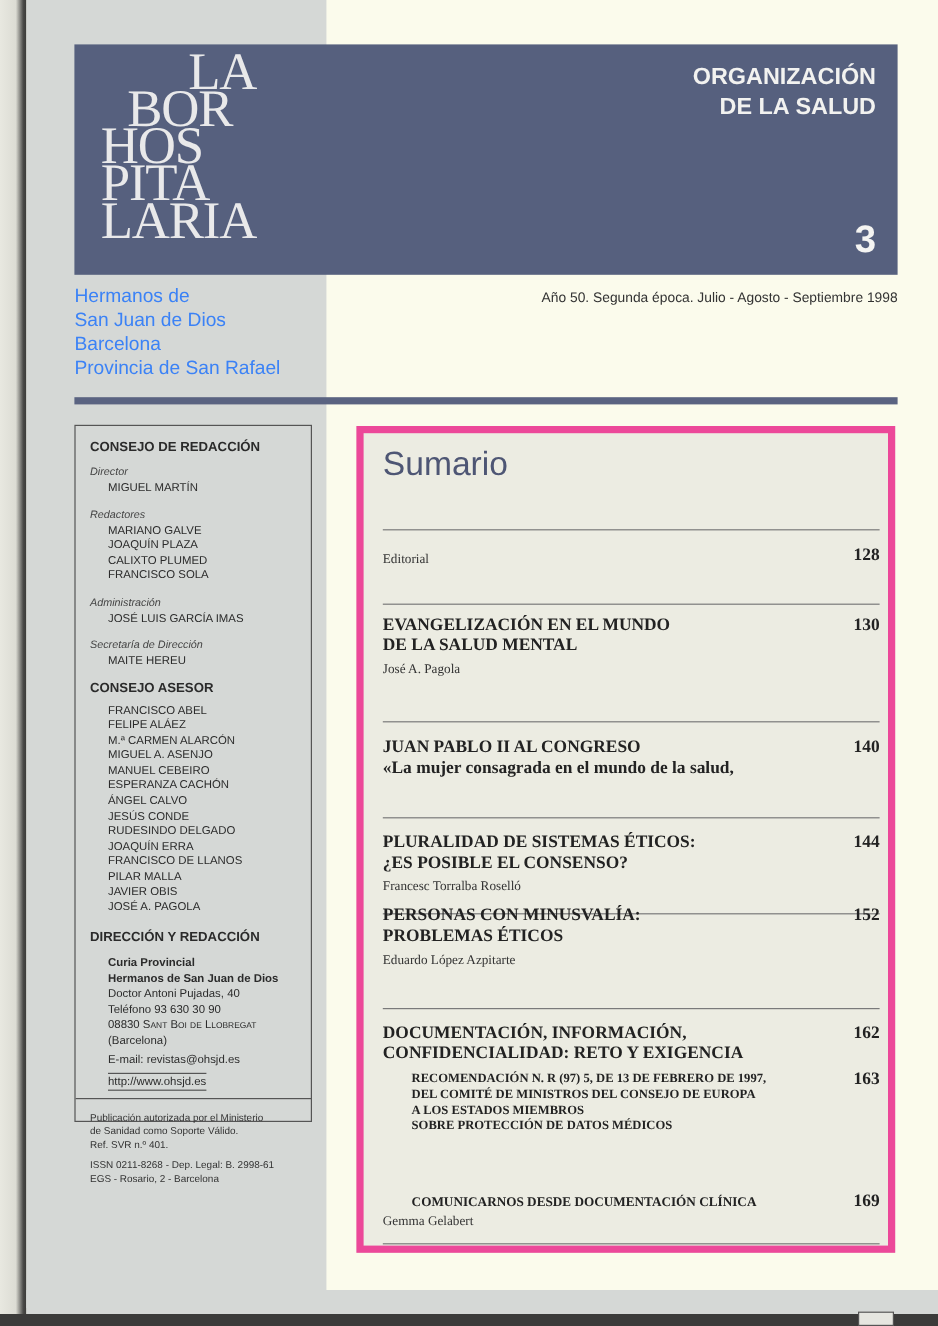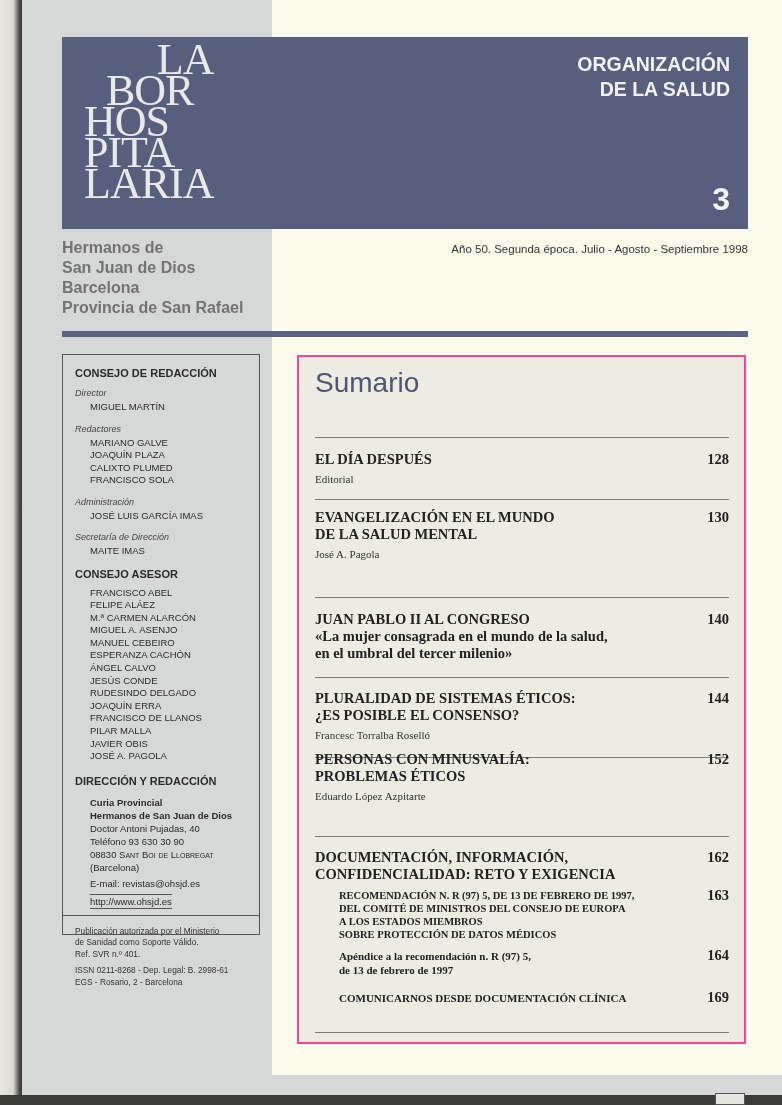--- a/index.html
+++ b/index.html
@@ -56,21 +56,21 @@
       font-weight: bold; font-size: 19.5px; line-height: 25px;
       text-align: right;
     }
     .issue-num {
       position: absolute; right: 52px; top: 181px;
       color: #f4f4f2; font-weight: bold; font-size: 32px; line-height: 36px;
     }
 
     .publisher {
       position: absolute; left: 62px; top: 238px;
-      font-size: 16px; line-height: 20px; color: #737373; font-weight: bold;
+      font-size: 16px; line-height: 20px; color: #3b82f6;
     }
     .pub-info {
       position: absolute; right: 34px; top: 241px;
       text-align: right; font-size: 11.5px; line-height: 16px; color: #333;
     }
     .rule {
       position: absolute; left: 62px; top: 331px; width: 686px; height: 6px;
       background: #5a6381;
     }
 
@@ -96,21 +96,21 @@
       border-top: 1px solid #555; border-bottom: 1px solid #555;
       padding: 1px 0; font-size: 9.5px;
     }
     .credits .sep { border-top: 1px solid #555; margin: 6px 0 0 -12px; width: 197px; }
     .credits .legal { font-size: 8.3px; line-height: 11.5px; margin-top: 10px; color: #333; }
     .credits .issn { font-size: 8.3px; line-height: 11.5px; margin-top: 5px; color: #333; }
 
     
     .sumario {
       position: absolute; left: 297px; top: 355px; width: 449px; height: 689px;
-      border: 2px solid #ec4899;
+      border: 6px solid #ec4899;
       background: #ecece2;
     }
     .sumario-title {
       position: absolute; left: 16px; top: 10px;
       font-size: 28px; color: #4e5674; font-weight: normal;
     }
     .toc-rule { position: absolute; left: 16px; width: 414px; height: 1px; background: #7a7a7a; }
     .entry { position: absolute; left: 16px; width: 414px; font-family: "Liberation Serif", serif; }
     .entry .title { font-weight: bold; font-size: 14.5px; line-height: 17px; color: #222; }
     .entry .page { position: absolute; right: 0; top: 0; font-weight: bold; font-size: 14.5px; color: #222; }
@@ -162,21 +162,21 @@
   <div class="role">Redactores</div>
   <div class="names">
     <div>MARIANO GALVE</div>
     <div>JOAQUÍN PLAZA</div>
     <div>CALIXTO PLUMED</div>
     <div>FRANCISCO SOLA</div>
   </div>
   <div class="role">Administración</div>
   <div class="names">JOSÉ LUIS GARCÍA IMAS</div>
   <div class="role">Secretaría de Dirección</div>
-  <div class="names">MAITE IMAS</div>
+  <div class="names">MAITE HEREU</div>
 
   <h3>CONSEJO ASESOR</h3>
   <div class="asesor">
     <div>FRANCISCO ABEL</div>
     <div>FELIPE ALÁEZ</div>
     <div>M.ª CARMEN ALARCÓN</div>
     <div>MIGUEL A. ASENJO</div>
     <div>MANUEL CEBEIRO</div>
     <div>ESPERANZA CACHÓN</div>
     <div>ÁNGEL CALVO</div>
@@ -210,38 +210,36 @@
     <div>ISSN 0211-8268 - Dep. Legal: B. 2998-61</div>
     <div>EGS - Rosario, 2 - Barcelona</div>
   </div>
 </div>
 
 <div class="sumario">
   <div class="sumario-title">Sumario</div>
 
   <div class="toc-rule" style="top:80px"></div>
   <div class="entry" style="top:94px">
-    <div class="title">EL DÍA DESPUÉS</div>
     <div class="page">128</div>
     <div class="author">Editorial</div>
   </div>
 
   <div class="toc-rule" style="top:142px"></div>
   <div class="entry" style="top:152px">
     <div class="title">EVANGELIZACIÓN EN EL MUNDO</div>
     <div class="title">DE LA SALUD MENTAL</div>
     <div class="page">130</div>
     <div class="author">José A. Pagola</div>
   </div>
 
   <div class="toc-rule" style="top:240px"></div>
   <div class="entry" style="top:254px">
     <div class="title">JUAN PABLO II AL CONGRESO</div>
     <div class="title">«La mujer consagrada en el mundo de la salud,</div>
-    <div class="title">en el umbral del tercer milenio»</div>
     <div class="page">140</div>
   </div>
 
   <div class="toc-rule" style="top:320px"></div>
   <div class="entry" style="top:333px">
     <div class="title">PLURALIDAD DE SISTEMAS ÉTICOS:</div>
     <div class="title">¿ES POSIBLE EL CONSENSO?</div>
     <div class="page">144</div>
     <div class="author">Francesc Torralba Roselló</div>
   </div>
@@ -262,25 +260,23 @@
   </div>
 
   <div class="sub-entry" style="top:532px">
     <div class="title">RECOMENDACIÓN N. R (97) 5, DE 13 DE FEBRERO DE 1997,</div>
     <div class="title">DEL COMITÉ DE MINISTROS DEL CONSEJO DE EUROPA</div>
     <div class="title">A LOS ESTADOS MIEMBROS</div>
     <div class="title">SOBRE PROTECCIÓN DE DATOS MÉDICOS</div>
     <div class="page">163</div>
   </div>
 
-  <div class="sub-entry" style="top:592px">
-    <div class="title mixed">Apéndice a la recomendación n. R (97) 5,</div>
-    <div class="title mixed">de 13 de febrero de 1997</div>
-    <div class="page">164</div>
-  </div>
 
   <div class="sub-entry" style="top:634px">
     <div class="title mixed">COMUNICARNOS DESDE DOCUMENTACIÓN CLÍNICA</div>
     <div class="page">169</div>
   </div>
+  <div class="entry" style="top:646px">
+    <div class="author">Gemma Gelabert</div>
+  </div>
 
   <div class="toc-rule" style="top:675px"></div>
 </div>
 
 </body></html>

